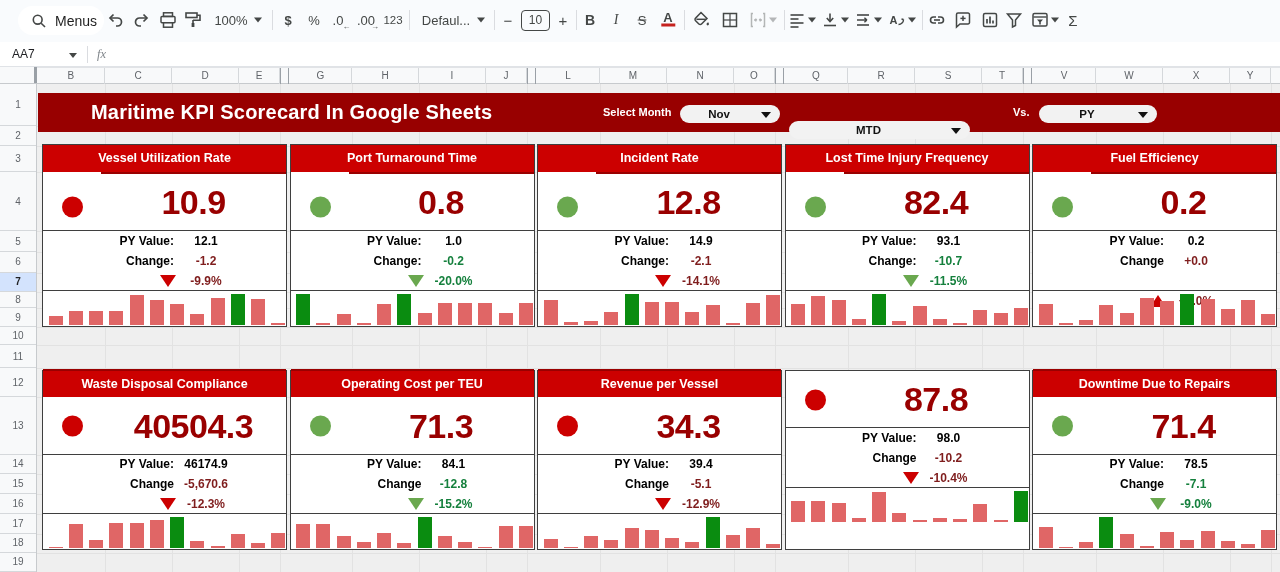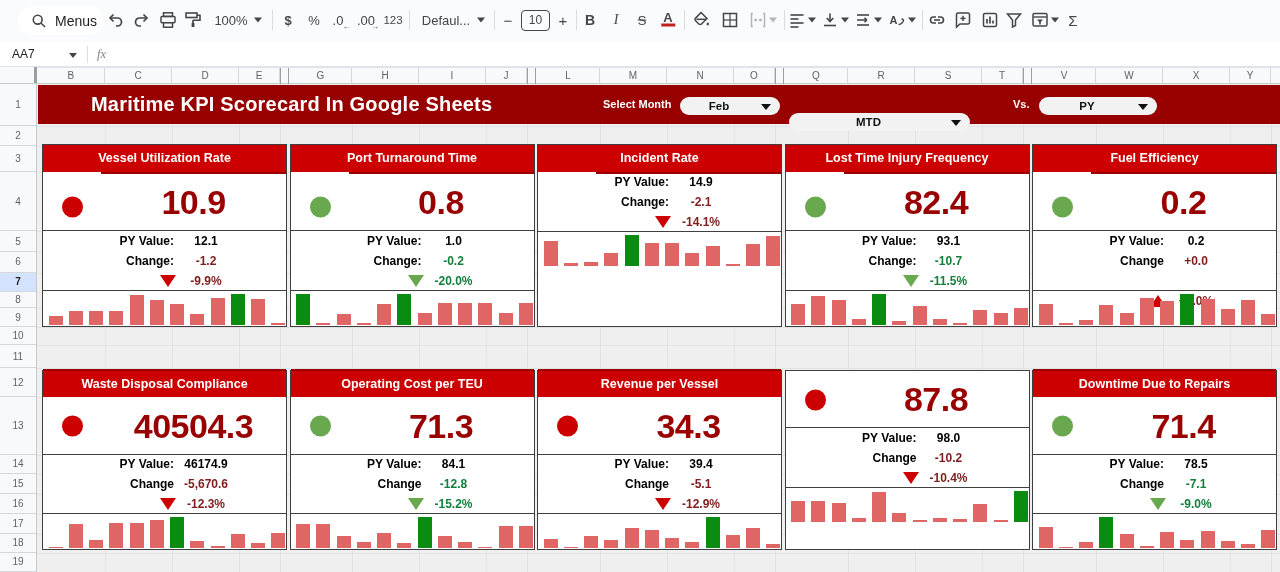--- a/index.html
+++ b/index.html
@@ -47,21 +47,21 @@
   .row-header-col { position:absolute; left:0; top:84px; width:37px; height:488px; background:#f8f9fa;
     border-right:1px solid #c7cacd; z-index:20; }
   .row-h { position:absolute; left:0; width:36px; text-align:center; font-size:10px; color:#5f6368;
     border-bottom:1px solid #d5d8db; display:flex; align-items:center; justify-content:center; }
   .row-h.selected { background:#d3e3fd; color:#202124; font-weight:bold; }
   
   .grid-body { position:absolute; left:37px; top:84px; width:1243px; height:488px; background:#efefef; overflow:hidden; }
   .gl-v { position:absolute; top:0; width:1px; height:488px; background:#e2e2e2; }
   .gl-h { position:absolute; left:0; width:1243px; height:1px; background:#e2e2e2; }
   
-  .banner { position:absolute; left:1px; top:1px; width:1242px; height:38.5px; background:#980000; z-index:2;text-decoration:underline; }
+  .banner { position:absolute; left:1px; top:9px; width:1242px; height:38.5px; background:#980000; z-index:2;text-decoration:underline; }
   .banner-title { position:absolute; left:53px; top:0; height:38.5px; line-height:38.5px; color:#ffffff;
     font-weight:bold; font-size:20px; letter-spacing:0.2px; }
   .banner-label { position:absolute; top:0; height:38.5px; line-height:39px; color:#ffffff; font-weight:bold; font-size:11px; }
   .pill { position:absolute; top:11.5px; height:18px; background:#f2f2f2; border-radius:9px; z-index:3; }
   .pill .p-label { position:absolute; left:0; right:22px; top:0; height:18px; line-height:18px; text-align:center;
     font-size:11.5px; font-weight:bold; color:#111111; }
   .pill .p-caret { position:absolute; right:9px; top:7px; width:0; height:0; border-left:5px solid transparent;
     border-right:5px solid transparent; border-top:6px solid #111111; }
   
   .card { position:absolute; width:245px; background:#ffffff; border:1px solid #3f3f3f; z-index:2; }
@@ -357,21 +357,21 @@
       <div class="gl-v" style="left: 315px;"></div>
       <div class="gl-v" style="left: 243px;"></div>
       <div class="gl-v" style="left: 202px;"></div>
       <div class="gl-v" style="left: 135px;"></div>
       <div class="gl-v" style="left: 68px;"></div>
 
     <div class="banner">
       <span class="banner-title">Maritime KPI Scorecard In Google Sheets</span>
       <span class="banner-label" style="left:565px; width:70px;">Select Month</span>
       <span class="pill" style="left:642px; width:100px;">
-        <span class="p-label">Feb</span>
+        <span class="p-label">Nov</span>
         <span class="p-caret"></span>
       </span>
       <span class="pill" style="left:751px; width:181px;margin-top:16px;">
         <span class="p-label">MTD</span>
         <span class="p-caret"></span>
       </span>
       <span class="banner-label" style="left:975px;">Vs.</span>
       <span class="pill" style="left:1001px; width:118px;">
         <span class="p-label">PY</span>
         <span class="p-caret"></span>
@@ -451,20 +451,24 @@
           <span class="sbar pink" style="left: 187.75px; height: 21.39px;"></span>
           <span class="sbar pink" style="left: 208px; height: 11.16px;"></span>
           <span class="sbar pink" style="left: 228.25px; height: 21.08px;"></span>
         </div>
       </div>
       <div class="card" style="left: 500px; top: 59.5px; height: 183px;">
         <div class="card-head" style="height: 27.5px;">
           <div class="accent-bottom"></div>
           <div class="card-title">Incident Rate</div>
         </div>
+        <div class="card-num" style="height: 59px;">
+          <span class="dot green" style="top: 60%;"></span>
+          <span class="card-value" style="top: 52.4%;">12.8</span>
+        </div>
         <div class="card-details" style="height: 60px;">
           <div class="cd-line" style="height: 20px;">
             <span class="cd-lbl">PY Value:</span>
             <span class="cd-val black">14.9</span>
           </div>
           <div class="cd-line" style="height: 20px;">
             <span class="cd-lbl">Change:</span>
             <span class="cd-val red">-2.1</span>
           </div>
           <div class="cd-line" style="height: 20px;">

